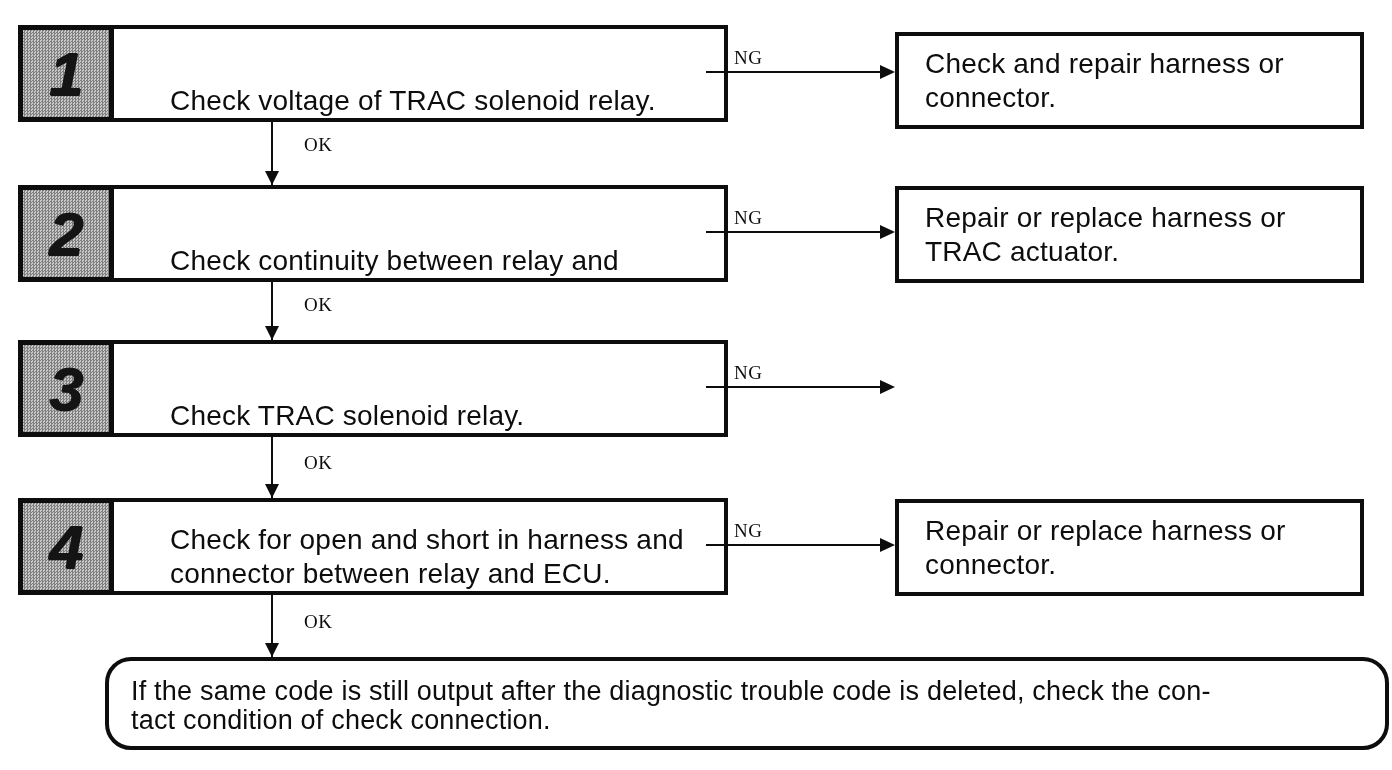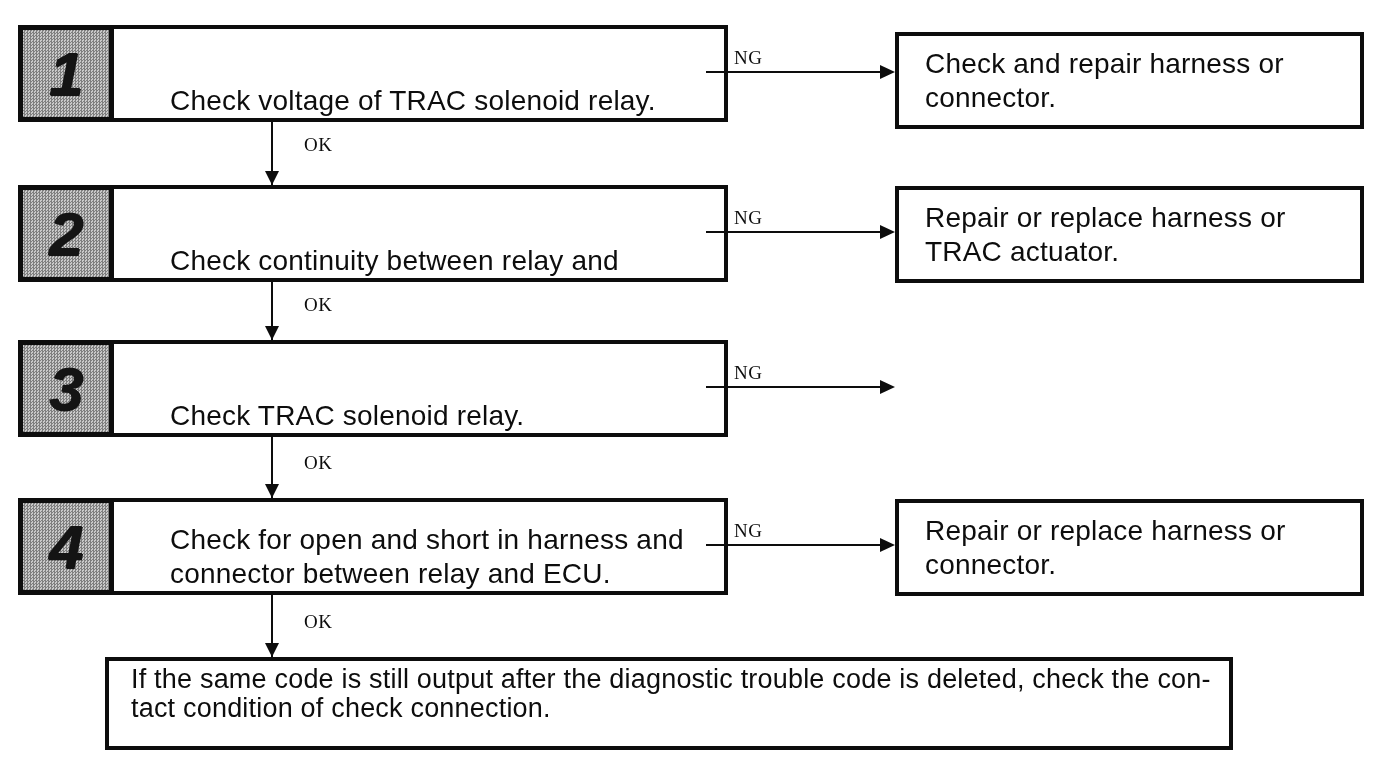--- a/index.html
+++ b/index.html
@@ -74,22 +74,23 @@
   .branch-label{
     position:absolute;
     font-size:19px;line-height:30px;
     letter-spacing:0.5px;
     white-space:nowrap;
     font-family:Liberation Serif, serif;
   }
   .ng-label{left:734px;}
   .ok-label{left:304px;}
   .note-box{
-    left:105px;top:657px;width:1128px;height:93px;
-    padding:4px 8px 0 22px;
+    left:105px;top:657px;width:1284px;height:93px;
+    padding:16px 8px 0 22px;
+    border-radius:26px;
   }
   .note-line{
     font-size:27px;line-height:28.5px;
     white-space:nowrap;
     letter-spacing:0.2px;
   }
 </style>
 </head>
 <body>
 

